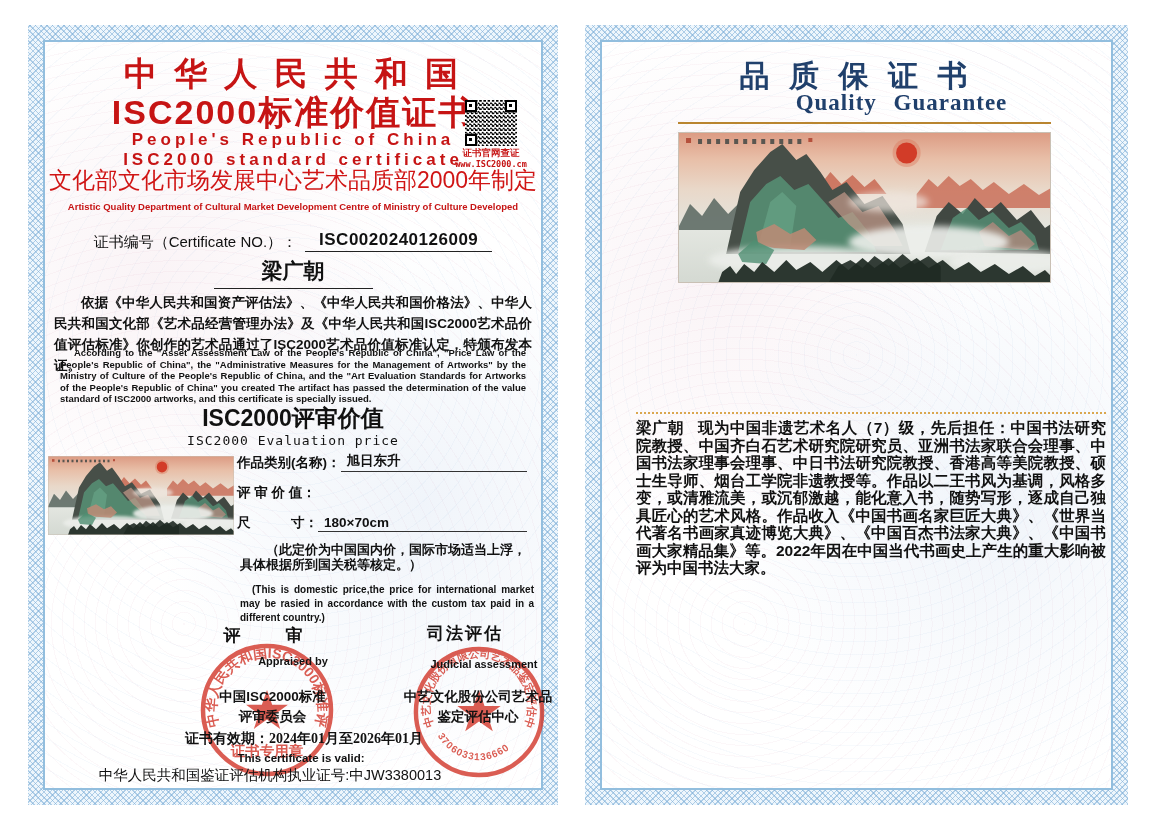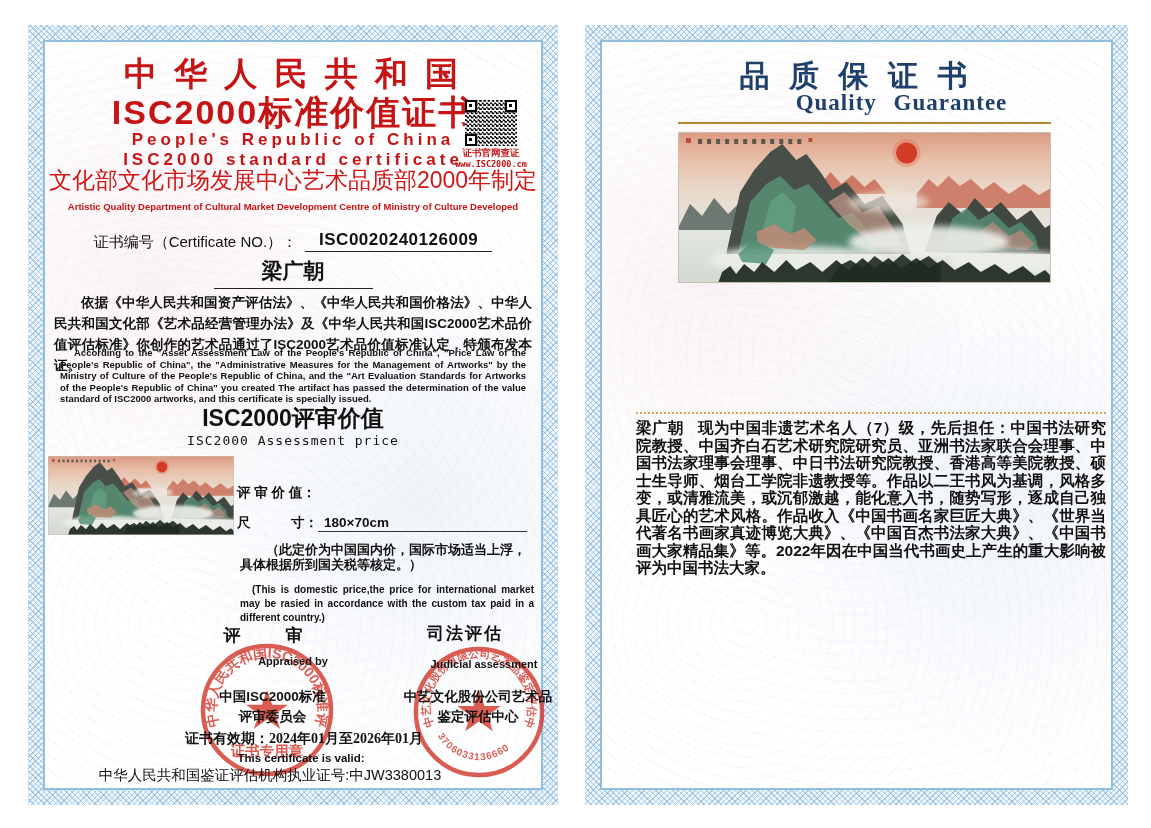--- a/index.html
+++ b/index.html
@@ -164,26 +164,30 @@
       </div>
 
       <div class="abs ctr artist">
         <span>梁广朝</span>
       </div>
 
       <div class="abs para-cn">依据《中华人民共和国资产评估法》、《中华人民共和国价格法》、中华人民共和国文化部《艺术品经营管理办法》及《中华人民共和国ISC2000艺术品价值评估标准》你创作的艺术品通过了ISC2000艺术品价值标准认定，特颁布发本证。</div>
       <div class="abs para-en">According to the "Asset Assessment Law of the People's Republic of China", "Price Law of the People's Republic of China", the "Administrative Measures for the Management of Artworks" by the Ministry of Culture of the People's Republic of China, and the "Art Evaluation Standards for Artworks of the People's Republic of China" you created The artifact has passed the determination of the value standard of ISC2000 artworks, and this certificate is specially issued.</div>
 
       <div class="abs ctr eval-ttl">ISC2000评审价值</div>
-      <div class="abs ctr eval-sub">ISC2000 Assessment price</div>
+      <div class="abs ctr eval-sub">ISC2000 Evaluation price</div>
 
       <svg class="abs thumb" viewBox="0 0 372 151" preserveAspectRatio="none">
         <use href="#painting-def"></use>
       </svg>
 
+      <div class="abs field-row fr1">
+        <span class="flbl">作品类别(名称)：</span>
+        <span class="fval">旭日东升</span>
+      </div>
       <div class="abs field-row fr2">
         <span class="flbl">评 审 价 值：</span>
       </div>
       <div class="abs field-row fr3">
         <span class="flbl">尺　　　寸：</span>
         <span class="fval">180×70cm</span>
       </div>
 
       <div class="abs note-cn">（此定价为中国国内价，国际市场适当上浮，具体根据所到国关税等核定。）</div>
       <div class="abs note-en">(This is domestic price,the price for international market may be rasied in accordance with the custom tax paid in a different country.)</div>

